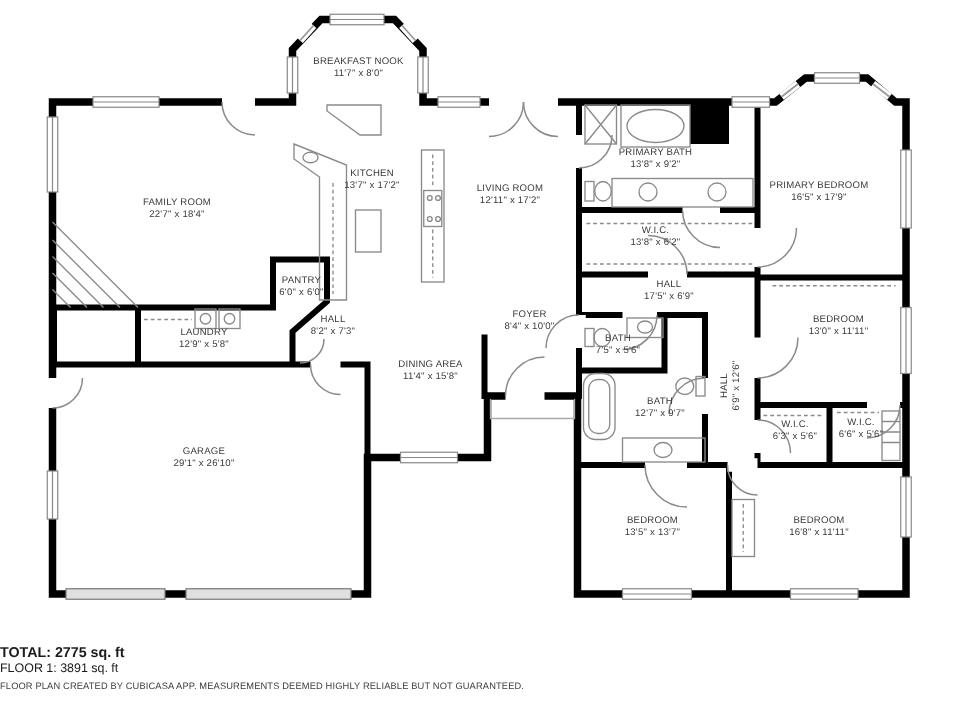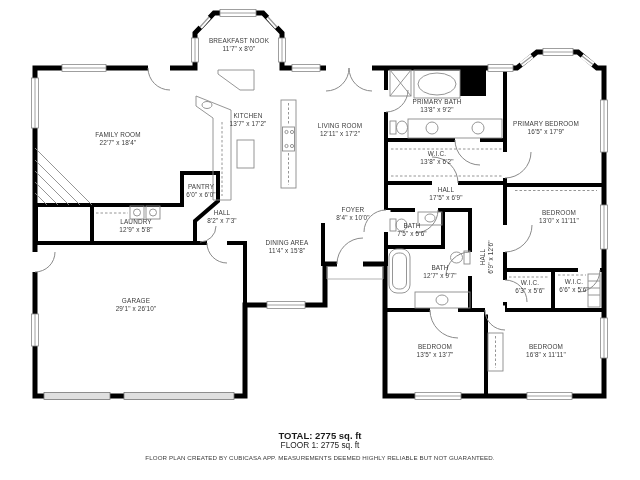--- a/index.html
+++ b/index.html
@@ -4,21 +4,21 @@
 <style>
   html,body{margin:0;padding:0;background:#fff;}
   .plan{position:relative;width:640px;height:480px;background:#fff;overflow:hidden;
         font-family:"Liberation Sans",sans-serif;}
   .plan svg{position:absolute;left:0;top:0;}
   .room-label{position:absolute;transform:translate(-50%,-50%);text-align:center;
               font-size:6.4px;line-height:7.6px;color:#3a3a3a;letter-spacing:.15px;
               white-space:nowrap;}
   .room-label.vert{transform:translate(-50%,-50%) rotate(-90deg);}
   .room-label .rname,.room-label .rdims{display:block;}
-  .summary{position:absolute;left:0;right:0;top:431px;text-align:center;color:#1a1a1a;}
+  .summary{position:absolute;left:0;right:0;top:431px;color:#1a1a1a;}
   .summary .total{font-size:9.5px;font-weight:bold;line-height:10px;}
   .summary .line{font-size:8.3px;line-height:9px;}
   .summary .disclaimer{font-size:6.2px;color:#3c3c3c;margin-top:4px;letter-spacing:.1px;}
 </style>
 </head>
 <body>
 
 <div class="plan">
 
   <svg width="640" height="480" viewBox="0 0 640 480">
@@ -250,17 +250,17 @@
       <span class="rname">BEDROOM</span>
       <span class="rdims">16'8" x 11'11"</span>
     </div>
   <div class="room-label" style="left:136px;top:305px">
       <span class="rname">GARAGE</span>
       <span class="rdims">29'1" x 26'10"</span>
     </div>
 
   <div class="summary">
     <div class="total">TOTAL: 2775 sq. ft</div>
-    <div class="line">FLOOR 1: 2775 sq. ft</div>
+    <div class="line">FLOOR 1: 3891 sq. ft</div>
     <div class="disclaimer">FLOOR PLAN CREATED BY CUBICASA APP. MEASUREMENTS DEEMED HIGHLY RELIABLE BUT NOT GUARANTEED.</div>
   </div>
 
 </div>
 
 </body></html>

